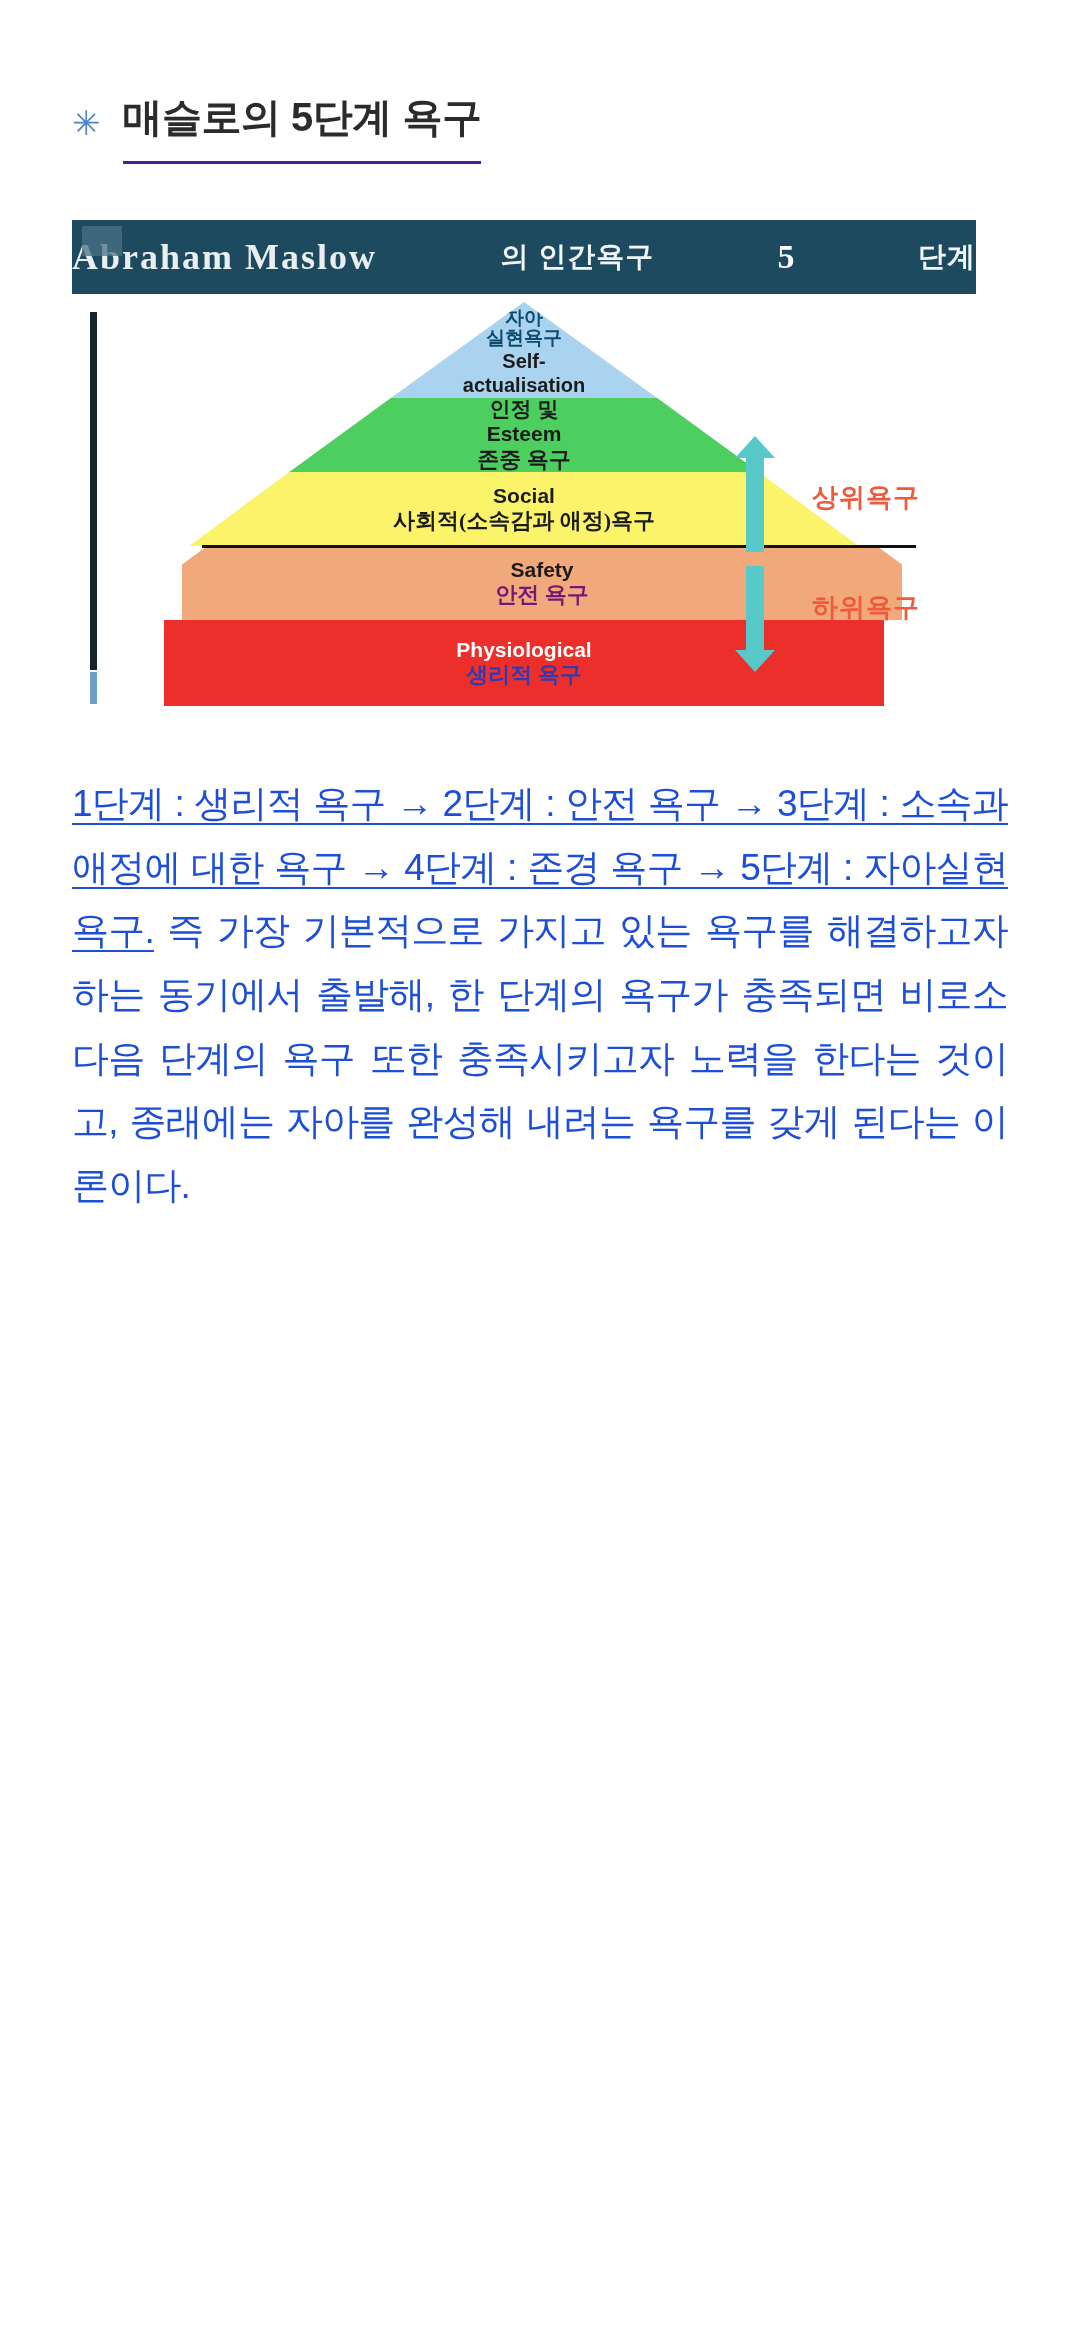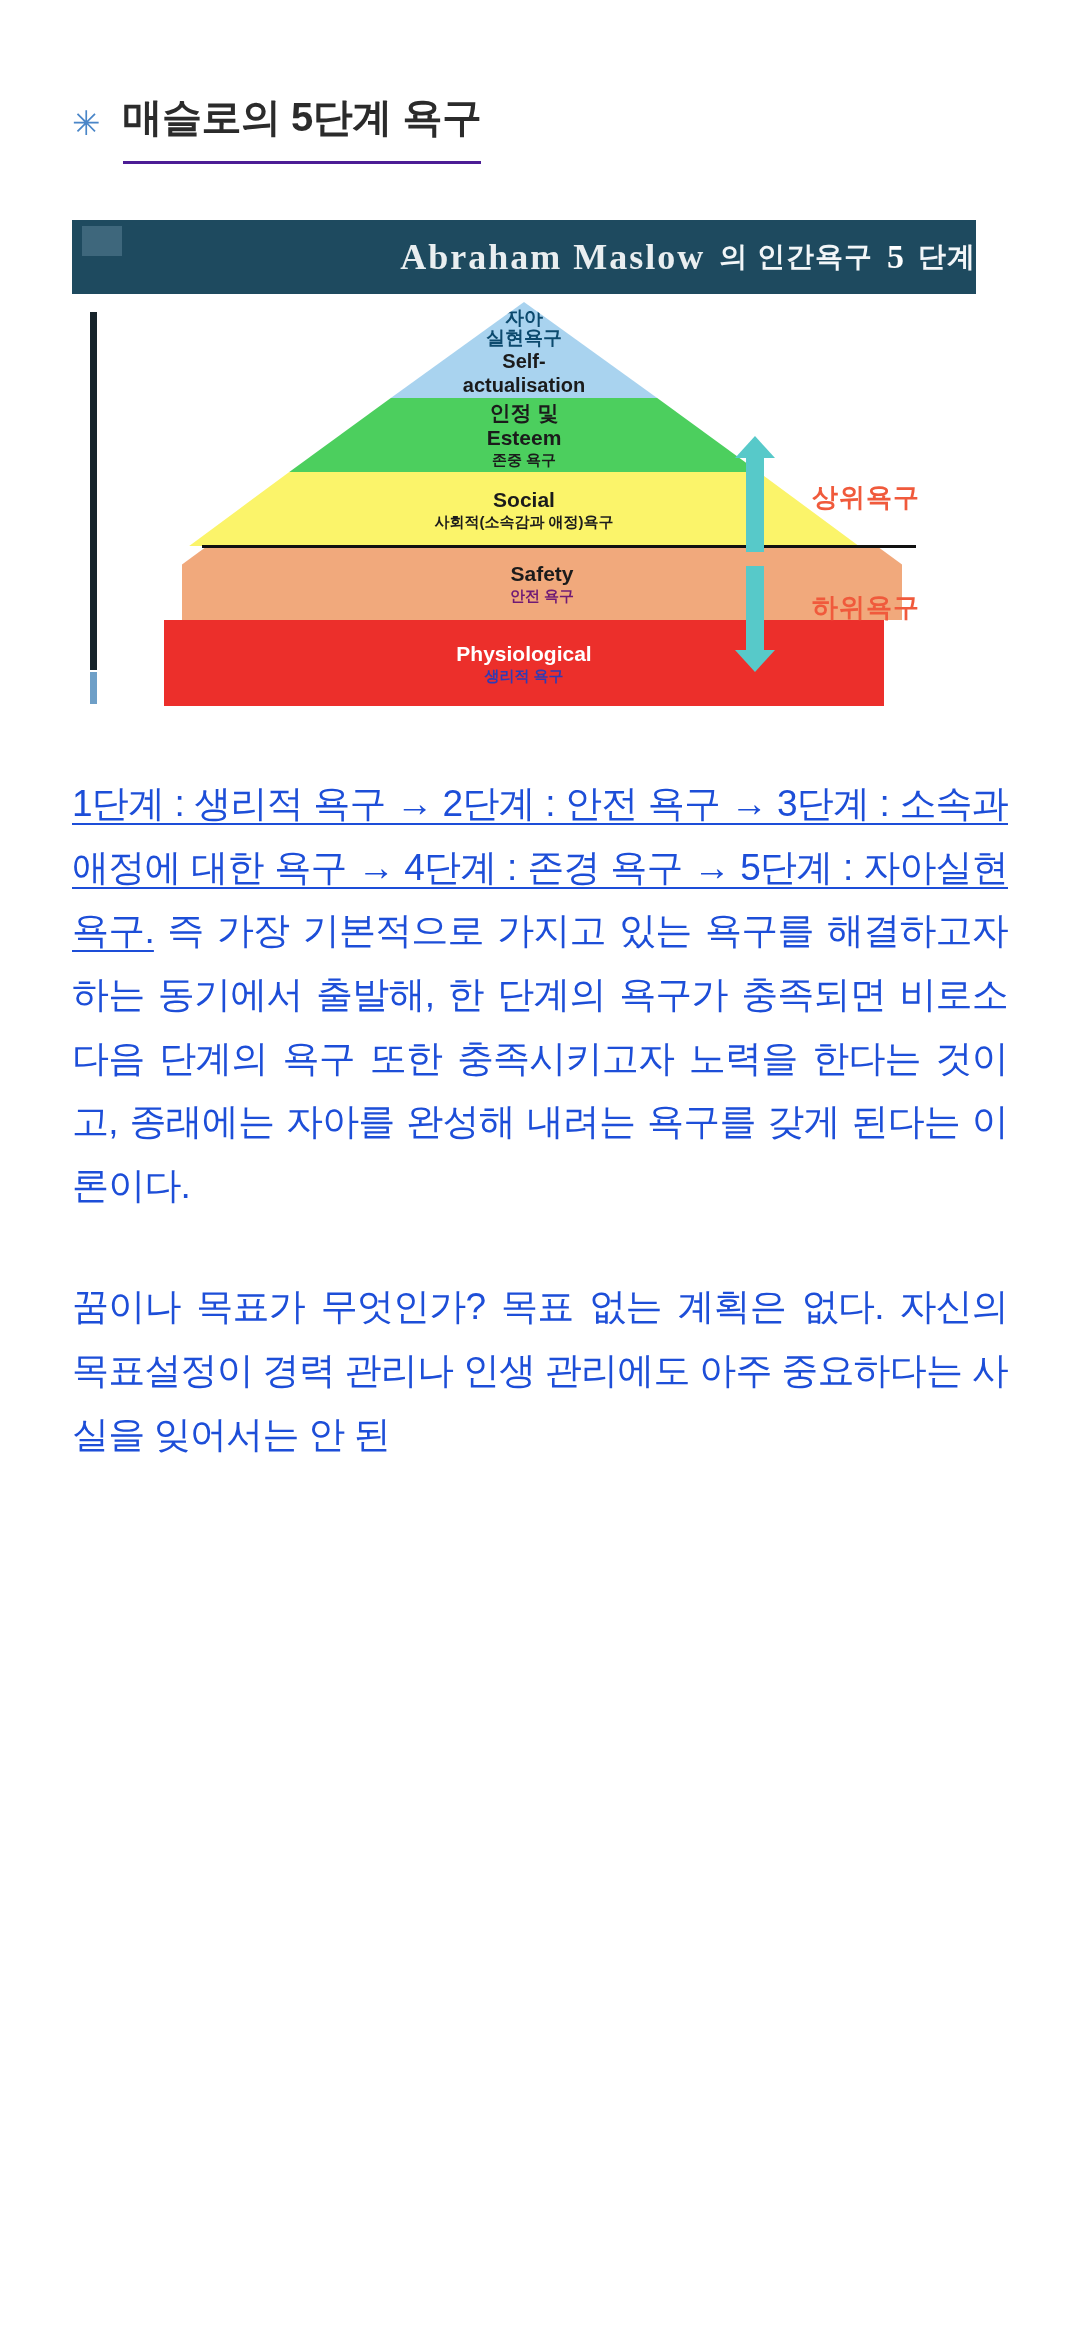--- a/index.html
+++ b/index.html
@@ -61,21 +61,21 @@
     margin-top: 56px;
     width: 904px;
     background: #ffffff;
     position: relative;
   }
   .fig-banner {
     height: 74px;
     background: #1e4a5f;
     display: flex;
     align-items: center;
-    justify-content: flex-end;
+    justify-content: space-between;
     gap: 14px;
     position: relative;
   }
   .fig-banner::before {
     content: "";
     position: absolute;
     left: 10px;
     top: 6px;
     width: 40px;
     height: 30px;
@@ -145,23 +145,24 @@
     justify-content: center;
     text-align: center;
     line-height: 1.18;
   }
   .tier .en {
     font-size: 21px;
     font-weight: 700;
     color: #1b1b1b;
   }
   .tier .ko {
-    font-size: 15px;
+    font-size: 22px;
     font-weight: 700;
     color: #1b1b1b;
+    font-family: Liberation Serif, serif;
   }
 
   
   .tier5 {
     top: 0;
     height: 96px;
     background: #a9d3ef;
     clip-path: polygon(50% 0%, 68.5% 100%, 31.5% 100%);
     padding-top: 6px;
     box-sizing: border-box;
@@ -340,15 +341,14 @@
       <div class="side-label upper">상위욕구</div>
       <div class="side-label lower">하위욕구</div>
     </div>
 
   </div>
 
   <p class="body-para">
     <span class="u">1단계 : 생리적 욕구 → 2단계 : 안전 욕구 → 3단계 : 소속과 애정에 대한 욕구 → 4단계 : 존경 욕구 → 5단계 : 자아실현 욕구.</span><span> 즉 가장 기본적으로 가지고 있는 욕구를 해결하고자 하는 동기에서 출발해, 한 단계의 욕구가 충족되면 비로소 다음 단계의 욕구 또한 충족시키고자 노력을 한다는 것이고, 종래에는 자아를 완성해 내려는 욕구를 갖게 된다는 이론이다.</span>
   </p>
 
-  <p class="body-para second">꿈이나 목표가 무엇인가? 목표 없는 계획은 없다. 자신의 목표설정이 경력 관리나 인생 관리에도 아주 중요하다는 사실을 잊어서는 안 된</p>
 
 </div>
 
 </body></html>

